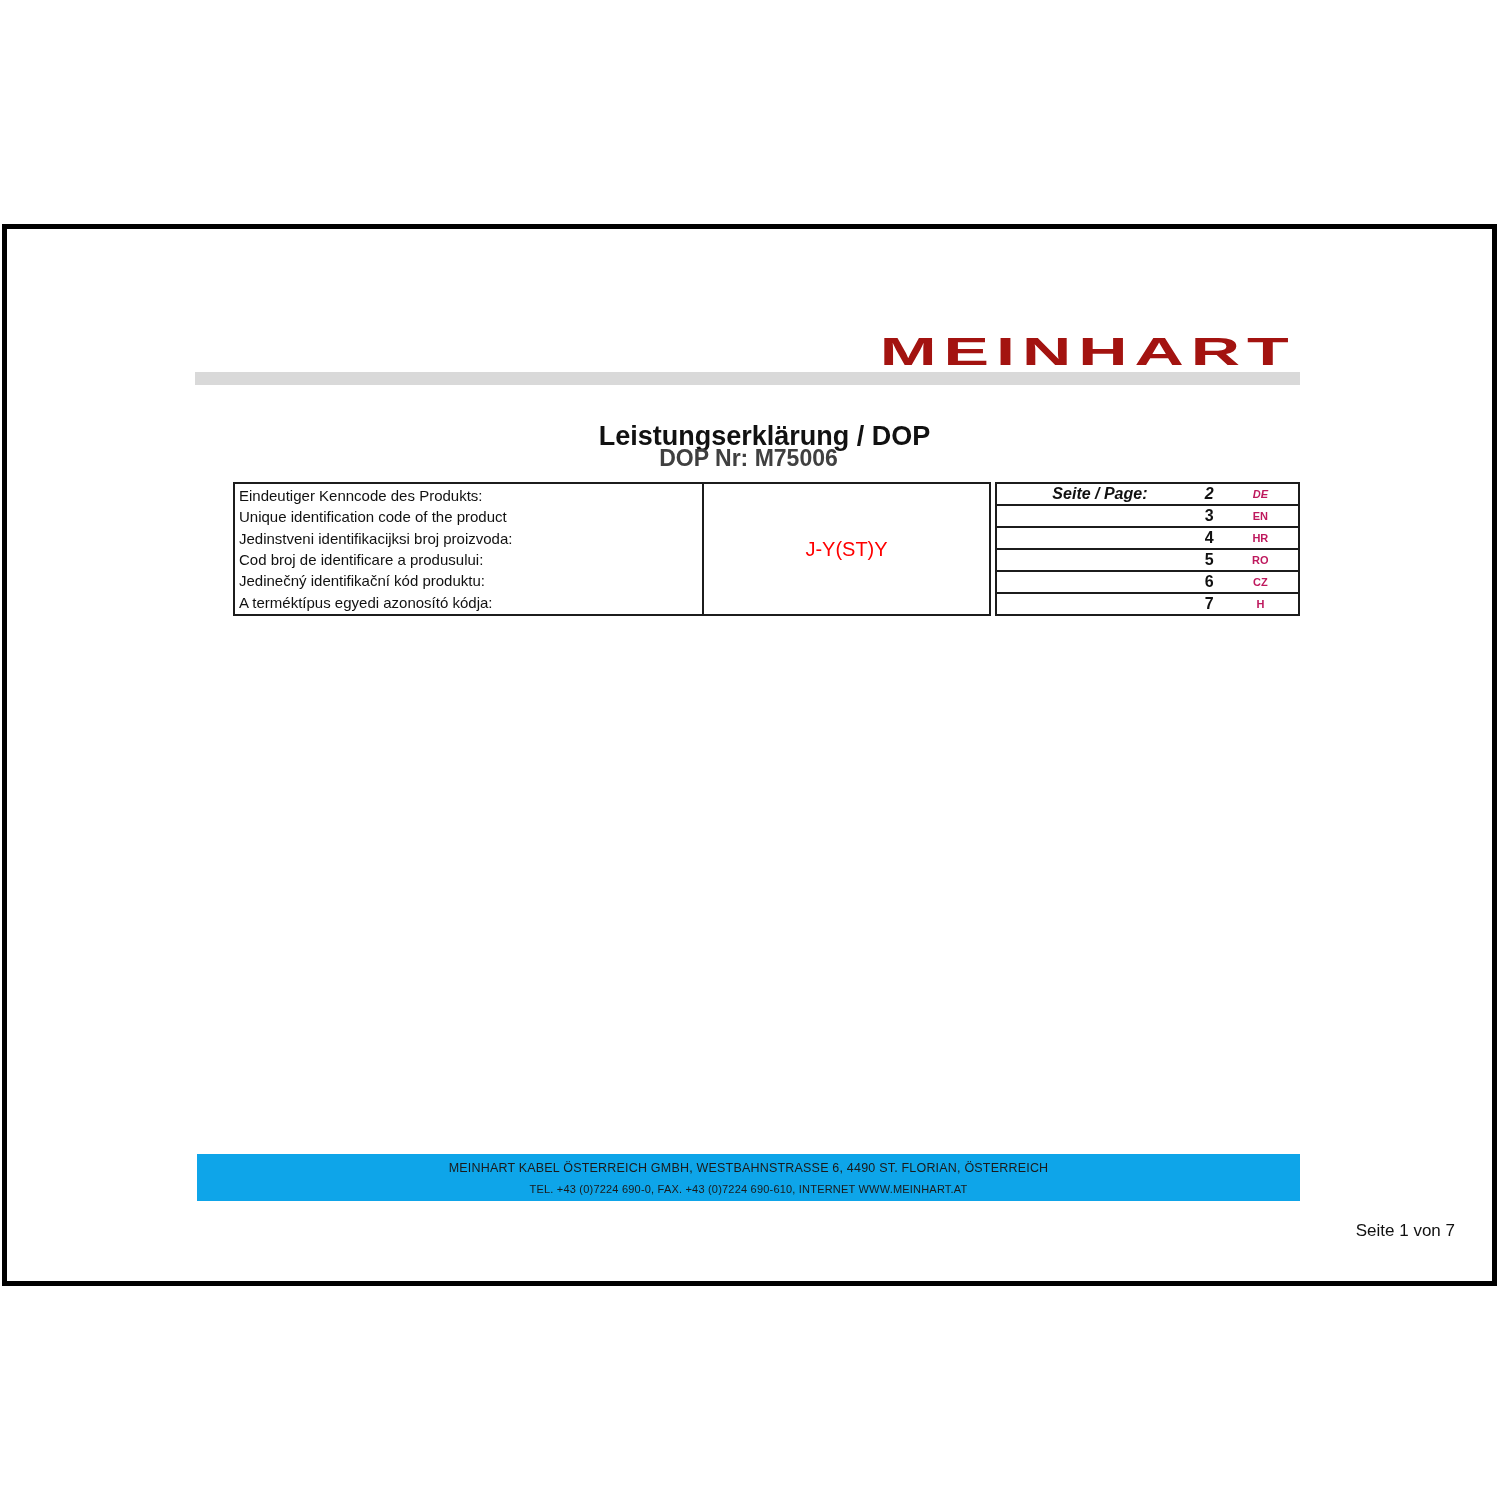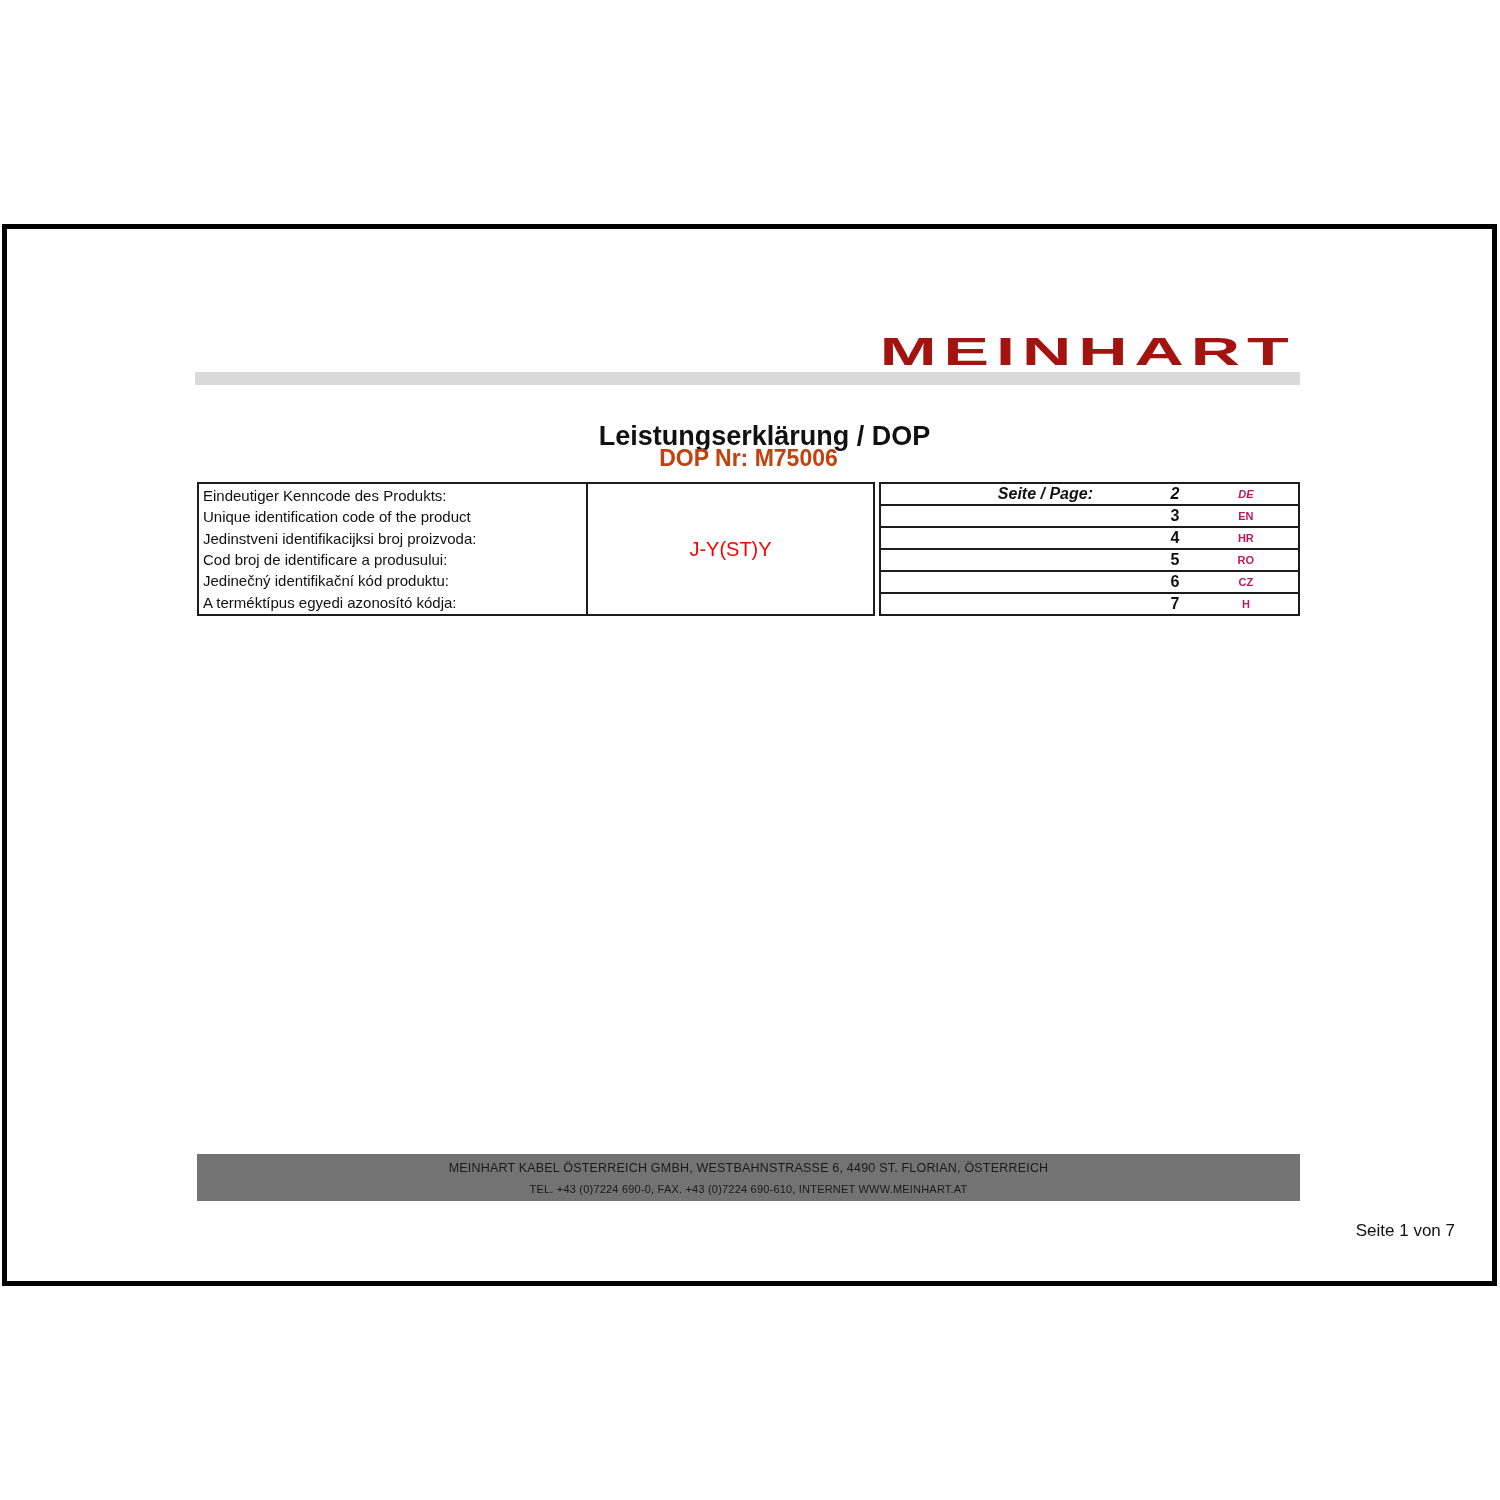--- a/index.html
+++ b/index.html
@@ -28,32 +28,32 @@
     width:1105px; height:13px;
     background:#D9D9D9;
   }
   .doc-title {
     position:absolute; left:190px; top:176px; width:1103px;
     margin:16px; text-align:center;
     font-size:27px; font-weight:bold; color:#111111;
   }
   .dop-number {
     position:absolute; left:190px; top:216px; width:1103px;
-    text-align:center; font-size:23px; font-weight:bold; color:#c2410c;
+    text-align:center; font-size:23px; font-weight:bold; color:#404040;
   }
   .id-table {
     position:absolute; left:190px; top:253px;
     width:1103px; height:134px;
     display:flex; align-items:stretch;
   }
   .cell-labels {
-    width:391px; box-sizing:border-box;
+    width:471px; box-sizing:border-box;
     border:2px solid #1c1c1c;
     padding:1px 2px 1px 4px;
-    display:flex; flex-direction:column; justify-content:space-around;
+    display:flex; flex-direction:column; justify-content:space-around;margin-left:36px;
   }
   .cell-labels div { font-size:15px; line-height:1; color:#111111; white-space:nowrap; }
   .cell-code {
     width:289px; box-sizing:border-box; margin-left:-2px;
     border:2px solid #1c1c1c;
     display:flex; align-items:center; justify-content:center;
     font-size:20px; font-weight:normal; color:#FE0000;
   }
   .cell-pages { flex:1; margin-left:4px; display:flex; flex-direction:column; }
   .page-row {
@@ -72,21 +72,21 @@
     position:absolute; left:58%; width:25%;
     text-align:center; font-weight:bold; font-size:16px; color:#111111;
   }
   .row-lang {
     position:absolute; left:78%; width:19%;
     text-align:center; font-weight:bold; font-size:11px; color:#be185d;
   }
   .footer-band {
     position:absolute; left:190px; top:925px;
     width:1103px; height:47px;
-    background:#737373; text-align:center; color:#1a1a1a;
+    background:#0ea5e9; text-align:center; color:#1a1a1a;
   }
   .footer-band .f1 { padding-top:7px; font-size:12.5px; letter-spacing:0.2px; }
   .footer-band .f2 { margin-top:8px; font-size:11px; letter-spacing:0.2px; }
   .page-indicator {
     position:absolute; top:992px; right:37px;
     font-size:17px; color:#111111;
   }
 </style>
 </head>
 <body>

